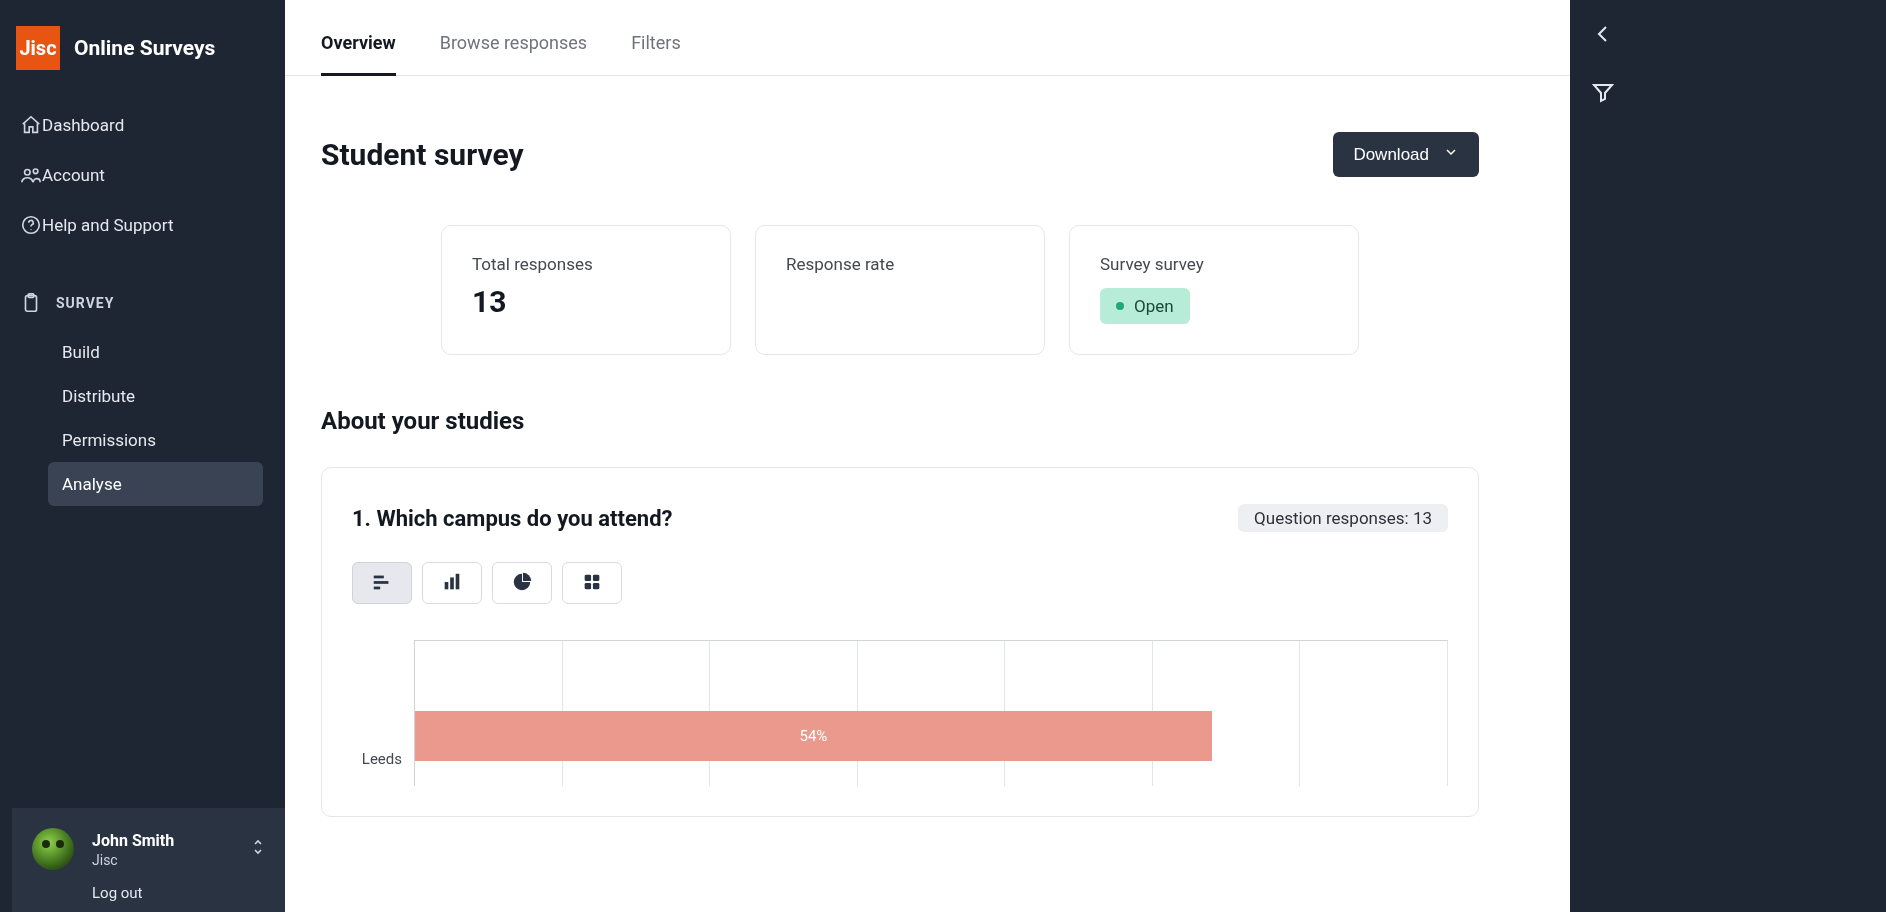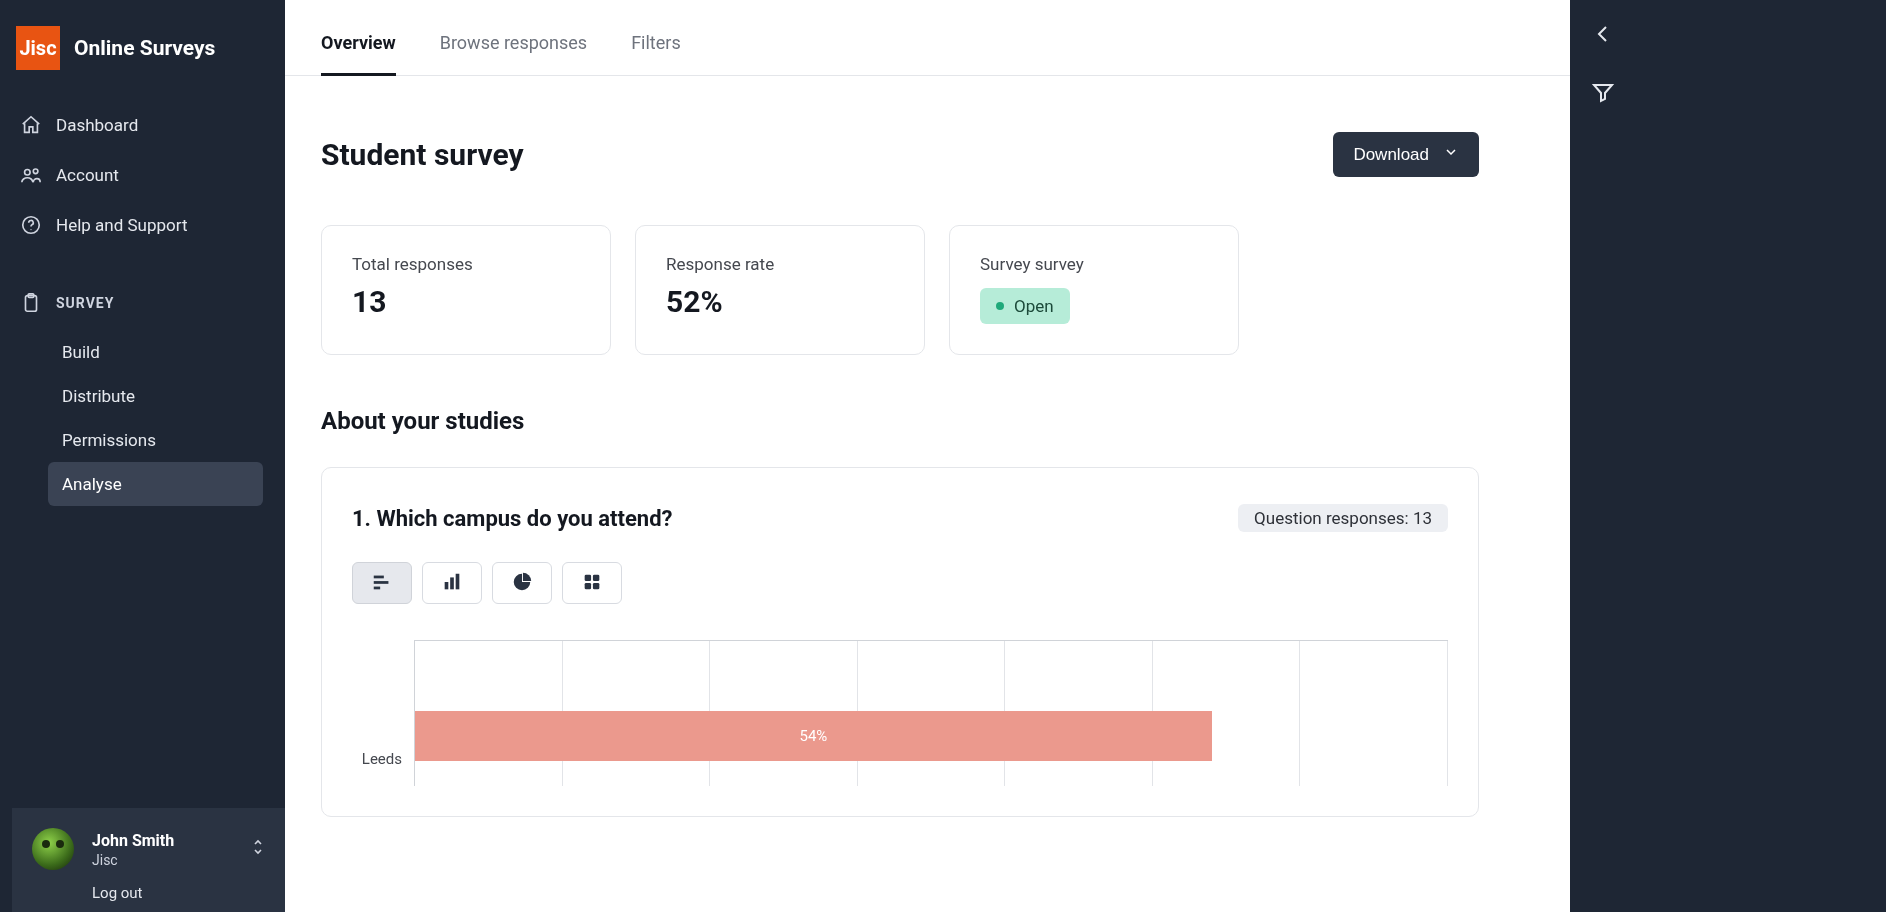--- a/index.html
+++ b/index.html
@@ -48,21 +48,20 @@
   .brand-title {
     color: #fff;
     font-weight: 700;
     font-size: 21px;
   }
 
   .nav { display: flex; flex-direction: column; gap: 4px; }
   .nav-item {
     display: flex;
     align-items: center;
-    gap: 14px;
     padding: 12px 10px;
     color: #e5e8ee;
     font-size: 17px;
     border-radius: 6px;
     cursor: pointer;
   }
   .nav-icon { width: 22px; height: 22px; flex-shrink: 0; }
   .nav-icon svg { width: 100%; height: 100%; stroke: #cfd4df; fill: none; stroke-width: 1.8; }
 
   .section-heading {
@@ -162,21 +161,21 @@
     border-radius: 6px;
     padding: 12px 20px;
     font-size: 17px;
     display: flex;
     align-items: center;
     gap: 14px;
     cursor: pointer;
   }
   .download-btn svg { width: 16px; height: 16px; stroke: #fff; fill: none; stroke-width: 2.2; }
 
-  .stats-row { display: flex; gap: 24px; margin-top: 48px; }
+  .stats-row { display: flex; gap: 24px; margin-top: 48px; justify-content: center; }
   .stat-card {
     flex: 0 0 290px;
     border: 1px solid #e4e6ea;
     border-radius: 10px;
     padding: 28px 30px 30px 30px;
     min-height: 122px;
   }
   .stat-label { color: #45484f; font-size: 17px; }
   .stat-value { font-size: 30px; font-weight: 700; margin-top: 10px; }
   .status-pill {
@@ -384,21 +383,20 @@
         </button>
       </div>
 
       <div class="stats-row">
         <div class="stat-card">
           <div class="stat-label">Total responses</div>
           <div class="stat-value">13</div>
         </div>
         <div class="stat-card">
           <div class="stat-label">Response rate</div>
-          <div class="stat-value">52%</div>
         </div>
         <div class="stat-card">
           <div class="stat-label">Survey survey</div>
           <div class="status-pill">
             <span class="status-dot"></span>
             <span>Open</span>
           </div>
         </div>
       </div>
 

